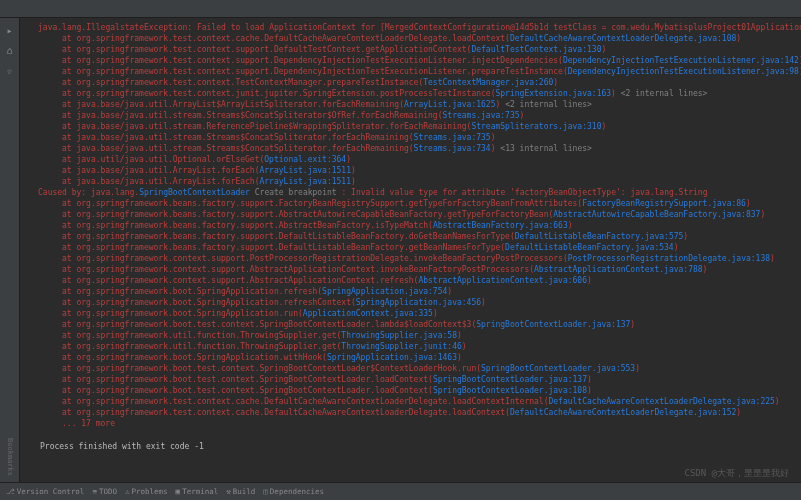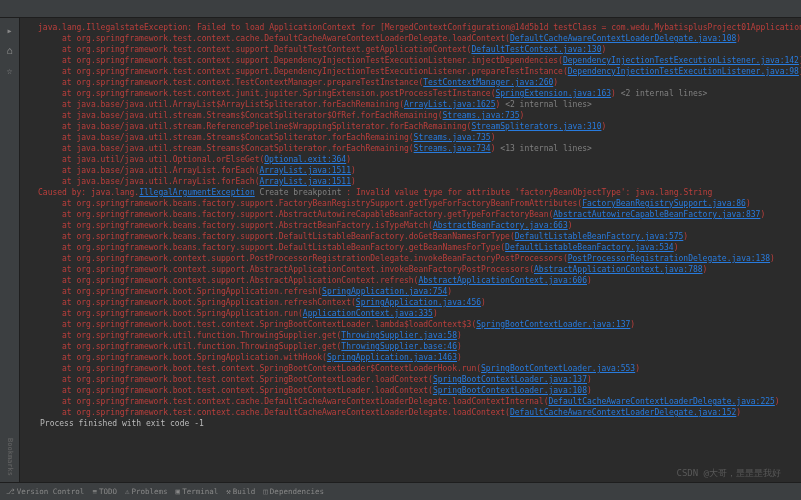--- a/index.html
+++ b/index.html
@@ -37,32 +37,32 @@
 }
 .console {
   flex:1; background:#2b2b2b;
   padding:4px 6px 4px 18px;
   overflow:hidden;
   position:relative;
 }
 .line { white-space:nowrap; line-height:11px; color:#cc7832; }
 .line.indent { padding-left:24px; }
 .red { color:#bc3f3c; }
-.link { color:#287bde; text-decoration:underline; cursor:pointer; }
+.link { color:#287bde; cursor:pointer; }
 .gray { color:#808080; }
-.exit-line { color:#bbb; padding-left:2px; }
+.exit-line { color:#bbb; margin-top:12px; padding-left:2px; }
 .bottom-bar {
   height:18px; background:#3c3f41;
   border-top:1px solid #1e1e1e;
   display:flex; align-items:center;
   padding:0 6px; gap:8px;
 }
 .status-item { color:#888; font-size:7.5px; display:flex; align-items:center; gap:2px;}
 .watermark {
-  position:fixed; bottom:20px; right:20px;
+  position:fixed; bottom:20px; right:12px;
   color:#777; font-size:9px; opacity:0.6;
 }
 </style>
 </head>
 <body>
 
 <div class="top-bar">
   <span class="top-menu"></span>
 </div>
 
@@ -84,41 +84,42 @@
       <div class="line indent"><span class="red">at org.springframework.test.context.TestContextManager.prepareTestInstance(</span><span class="link">TestContextManager.java:260</span><span class="red">)</span></div>
       <div class="line indent"><span class="red">at org.springframework.test.context.junit.jupiter.SpringExtension.postProcessTestInstance(</span><span class="link">SpringExtension.java:163</span><span class="red">)</span><span class="gray"> &lt;2 internal lines&gt;</span></div>
       <div class="line indent"><span class="red">at java.base/java.util.ArrayList$ArrayListSpliterator.forEachRemaining(</span><span class="link">ArrayList.java:1625</span><span class="red">)</span><span class="gray"> &lt;2 internal lines&gt;</span></div>
       <div class="line indent"><span class="red">at java.base/java.util.stream.Streams$ConcatSpliterator$OfRef.forEachRemaining(</span><span class="link">Streams.java:735</span><span class="red">)</span></div>
       <div class="line indent"><span class="red">at java.base/java.util.stream.ReferencePipeline$WrappingSpliterator.forEachRemaining(</span><span class="link">StreamSpliterators.java:310</span><span class="red">)</span></div>
       <div class="line indent"><span class="red">at java.base/java.util.stream.Streams$ConcatSpliterator.forEachRemaining(</span><span class="link">Streams.java:735</span><span class="red">)</span></div>
       <div class="line indent"><span class="red">at java.base/java.util.stream.Streams$ConcatSpliterator.forEachRemaining(</span><span class="link">Streams.java:734</span><span class="red">)</span><span class="gray"> &lt;13 internal lines&gt;</span></div>
       <div class="line indent"><span class="red">at java.util/java.util.Optional.orElseGet(</span><span class="link">Optional.exit:364</span><span class="red">)</span></div>
       <div class="line indent"><span class="red">at java.base/java.util.ArrayList.forEach(</span><span class="link">ArrayList.java:1511</span><span class="red">)</span></div>
       <div class="line indent"><span class="red">at java.base/java.util.ArrayList.forEach(</span><span class="link">ArrayList.java:1511</span><span class="red">)</span></div>
-      <div class="line"><span class="red">Caused by: java.lang.</span><span class="link">IllegalArgumentException</span><span class="gray"> Create breakpoint </span><span class="red">: Invalid value type for attribute 'factoryBeanObjectType': java.lang.String</span></div>
+      <div class="line"><span class="red">Caused by: java.lang.</span><span class="link">SpringBootContextLoader</span><span class="gray"> Create breakpoint </span><span class="red">: Invalid value type for attribute 'factoryBeanObjectType': java.lang.String</span></div>
       <div class="line indent"><span class="red">at org.springframework.beans.factory.support.FactoryBeanRegistrySupport.getTypeForFactoryBeanFromAttributes(</span><span class="link">FactoryBeanRegistrySupport.java:86</span><span class="red">)</span></div>
       <div class="line indent"><span class="red">at org.springframework.beans.factory.support.AbstractAutowireCapableBeanFactory.getTypeForFactoryBean(</span><span class="link">AbstractAutowireCapableBeanFactory.java:837</span><span class="red">)</span></div>
       <div class="line indent"><span class="red">at org.springframework.beans.factory.support.AbstractBeanFactory.isTypeMatch(</span><span class="link">AbstractBeanFactory.java:663</span><span class="red">)</span></div>
       <div class="line indent"><span class="red">at org.springframework.beans.factory.support.DefaultListableBeanFactory.doGetBeanNamesForType(</span><span class="link">DefaultListableBeanFactory.java:575</span><span class="red">)</span></div>
       <div class="line indent"><span class="red">at org.springframework.beans.factory.support.DefaultListableBeanFactory.getBeanNamesForType(</span><span class="link">DefaultListableBeanFactory.java:534</span><span class="red">)</span></div>
       <div class="line indent"><span class="red">at org.springframework.context.support.PostProcessorRegistrationDelegate.invokeBeanFactoryPostProcessors(</span><span class="link">PostProcessorRegistrationDelegate.java:138</span><span class="red">)</span></div>
       <div class="line indent"><span class="red">at org.springframework.context.support.AbstractApplicationContext.invokeBeanFactoryPostProcessors(</span><span class="link">AbstractApplicationContext.java:788</span><span class="red">)</span></div>
       <div class="line indent"><span class="red">at org.springframework.context.support.AbstractApplicationContext.refresh(</span><span class="link">AbstractApplicationContext.java:606</span><span class="red">)</span></div>
       <div class="line indent"><span class="red">at org.springframework.boot.SpringApplication.refresh(</span><span class="link">SpringApplication.java:754</span><span class="red">)</span></div>
       <div class="line indent"><span class="red">at org.springframework.boot.SpringApplication.refreshContext(</span><span class="link">SpringApplication.java:456</span><span class="red">)</span></div>
       <div class="line indent"><span class="red">at org.springframework.boot.SpringApplication.run(</span><span class="link">ApplicationContext.java:335</span><span class="red">)</span></div>
       <div class="line indent"><span class="red">at org.springframework.boot.test.context.SpringBootContextLoader.lambda$loadContext$3(</span><span class="link">SpringBootContextLoader.java:137</span><span class="red">)</span></div>
       <div class="line indent"><span class="red">at org.springframework.util.function.ThrowingSupplier.get(</span><span class="link">ThrowingSupplier.java:58</span><span class="red">)</span></div>
-      <div class="line indent"><span class="red">at org.springframework.util.function.ThrowingSupplier.get(</span><span class="link">ThrowingSupplier.base:46</span><span class="red">)</span></div>
+      <div class="line indent"><span class="red">at org.springframework.util.function.ThrowingSupplier.get(</span><span class="link">ThrowingSupplier.junit:46</span><span class="red">)</span></div>
       <div class="line indent"><span class="red">at org.springframework.boot.SpringApplication.withHook(</span><span class="link">SpringApplication.java:1463</span><span class="red">)</span></div>
       <div class="line indent"><span class="red">at org.springframework.boot.test.context.SpringBootContextLoader$ContextLoaderHook.run(</span><span class="link">SpringBootContextLoader.java:553</span><span class="red">)</span></div>
       <div class="line indent"><span class="red">at org.springframework.boot.test.context.SpringBootContextLoader.loadContext(</span><span class="link">SpringBootContextLoader.java:137</span><span class="red">)</span></div>
       <div class="line indent"><span class="red">at org.springframework.boot.test.context.SpringBootContextLoader.loadContext(</span><span class="link">SpringBootContextLoader.java:108</span><span class="red">)</span></div>
       <div class="line indent"><span class="red">at org.springframework.test.context.cache.DefaultCacheAwareContextLoaderDelegate.loadContextInternal(</span><span class="link">DefaultCacheAwareContextLoaderDelegate.java:225</span><span class="red">)</span></div>
       <div class="line indent"><span class="red">at org.springframework.test.context.cache.DefaultCacheAwareContextLoaderDelegate.loadContext(</span><span class="link">DefaultCacheAwareContextLoaderDelegate.java:152</span><span class="red">)</span></div>
+      <div class="line indent red">... 17 more</div>
       <div class="line"> </div>
       <div class="line"> </div>
       <div class="line exit-line">Process finished with exit code -1</div>
     </div>
 </div>
 
 <div class="bottom-bar">
   <span class="status-item">⎇ <span>Version Control</span></span>
   <span class="status-item">≡ <span>TODO</span></span>
   <span class="status-item">⚠ <span>Problems</span></span>

